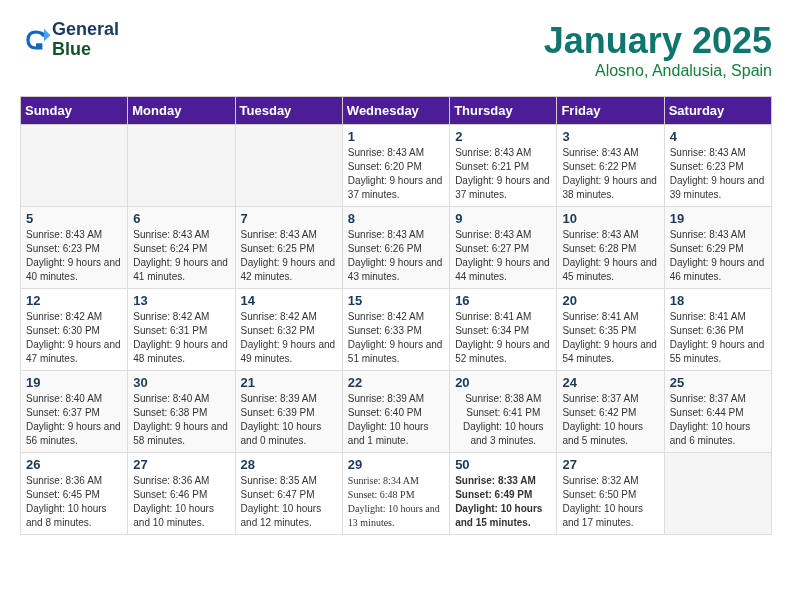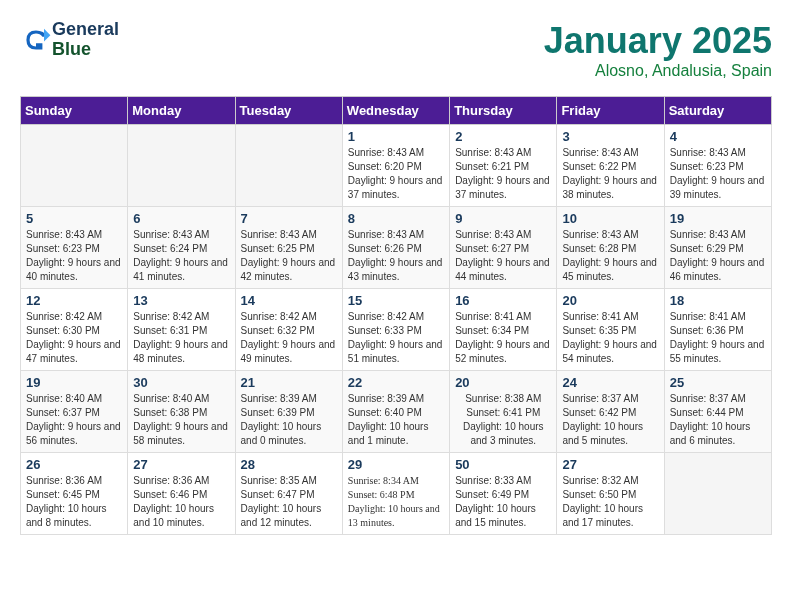--- a/index.html
+++ b/index.html
@@ -297,21 +297,21 @@
 Daylight: 10 hours and 12 minutes.</div>
         </td>
         <td>
           <div class="day-number">29</div>
           <div class="day-info" style="white-space: pre-line; font-family: Liberation Serif, serif;">Sunrise: 8:34 AM
 Sunset: 6:48 PM
 Daylight: 10 hours and 13 minutes.</div>
         </td>
         <td>
           <div class="day-number">50</div>
-          <div class="day-info" style="white-space: pre-line;">Sunrise: 8:33 AM
+          <div class="day-info" style="white-space: pre-line; font-weight: bold;">Sunrise: 8:33 AM
 Sunset: 6:49 PM
 Daylight: 10 hours and 15 minutes.</div>
         </td>
         <td>
           <div class="day-number">27</div>
           <div class="day-info" style="white-space: pre-line;">Sunrise: 8:32 AM
 Sunset: 6:50 PM
 Daylight: 10 hours and 17 minutes.</div>
         </td>
         <td class="empty"></td>

